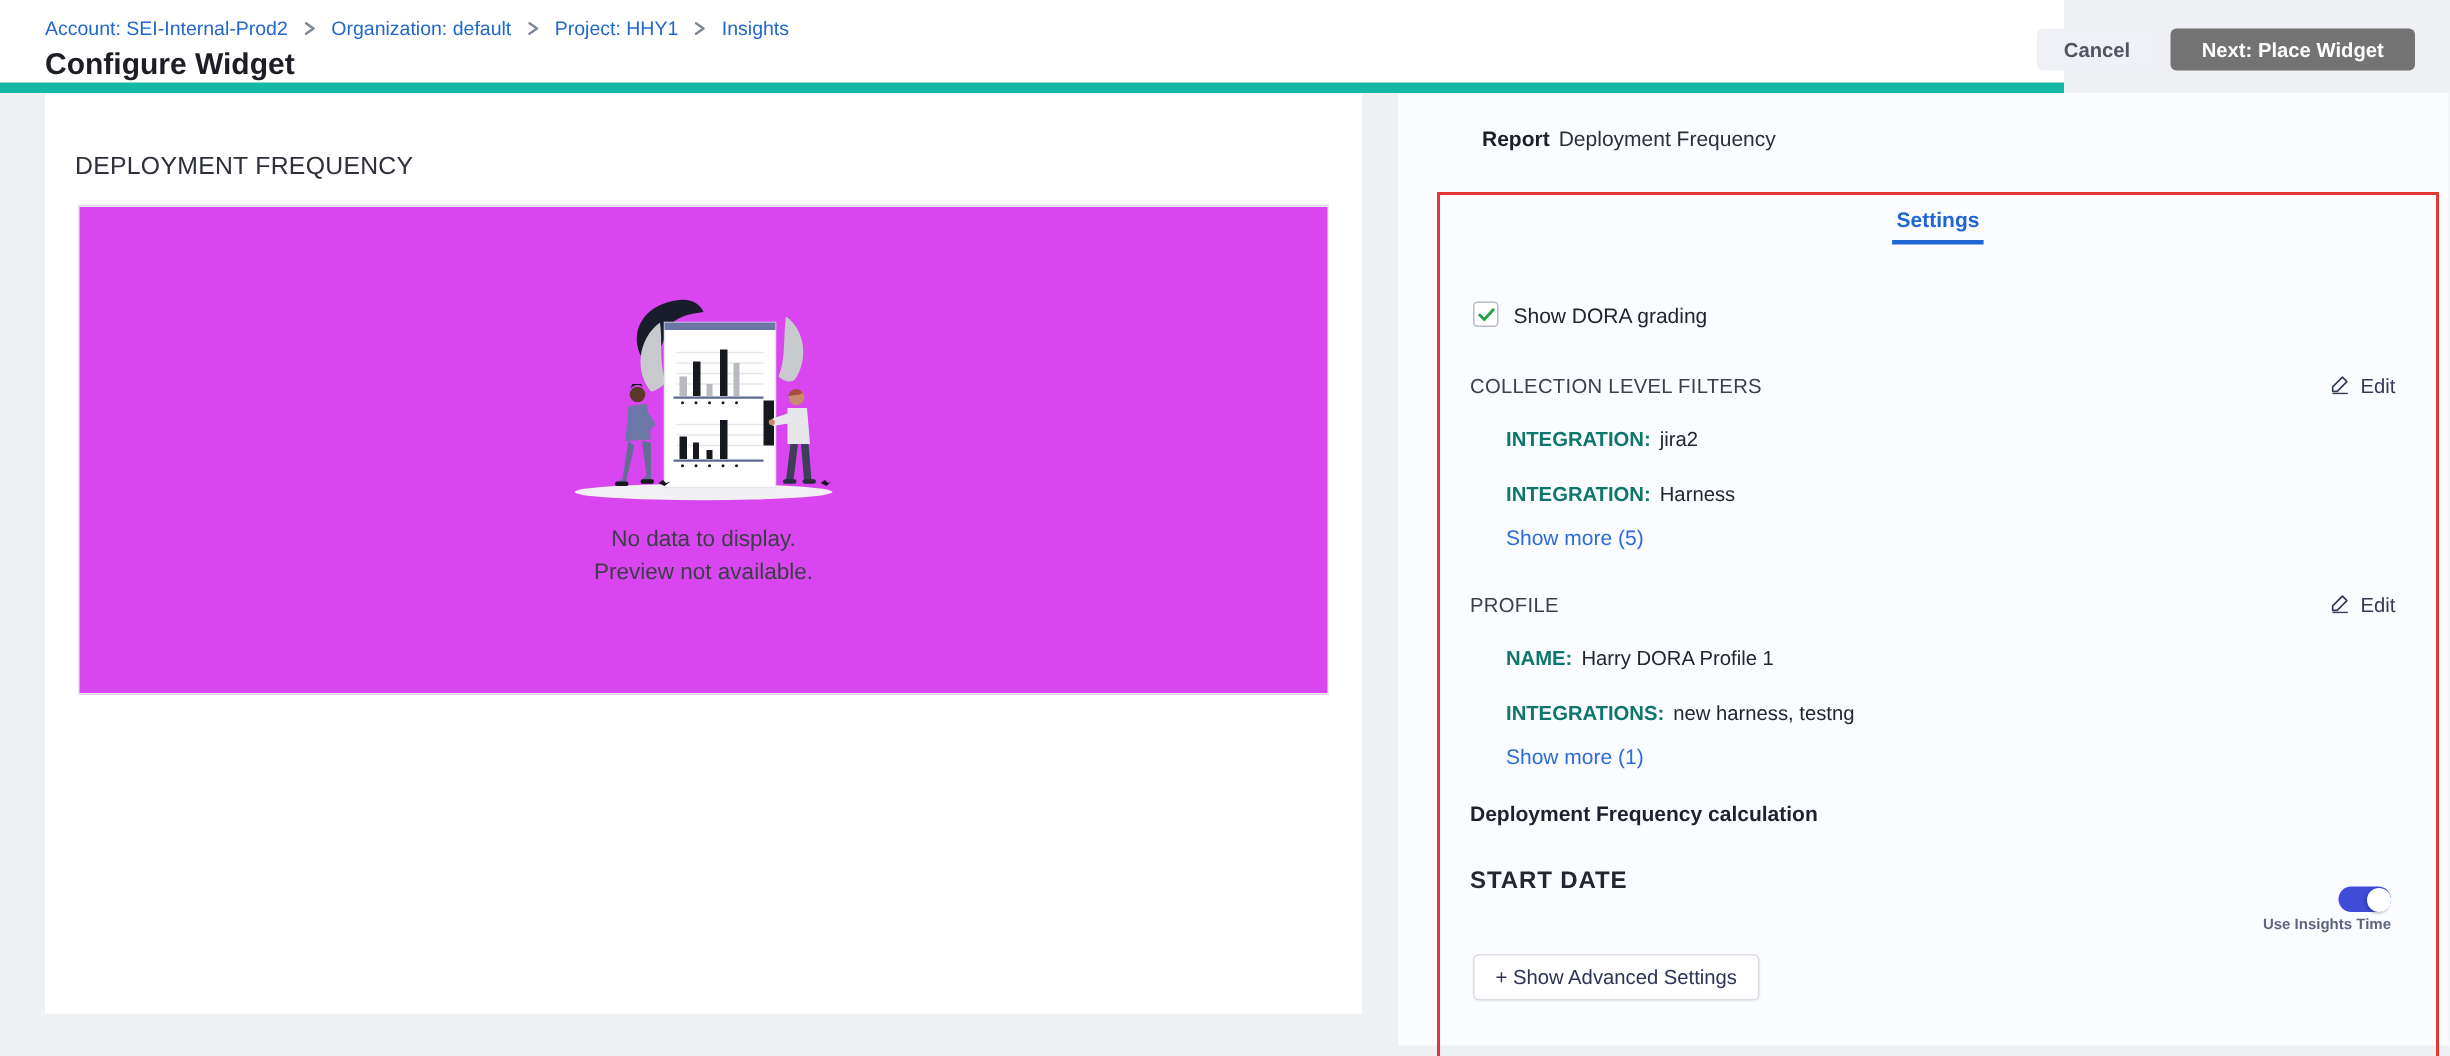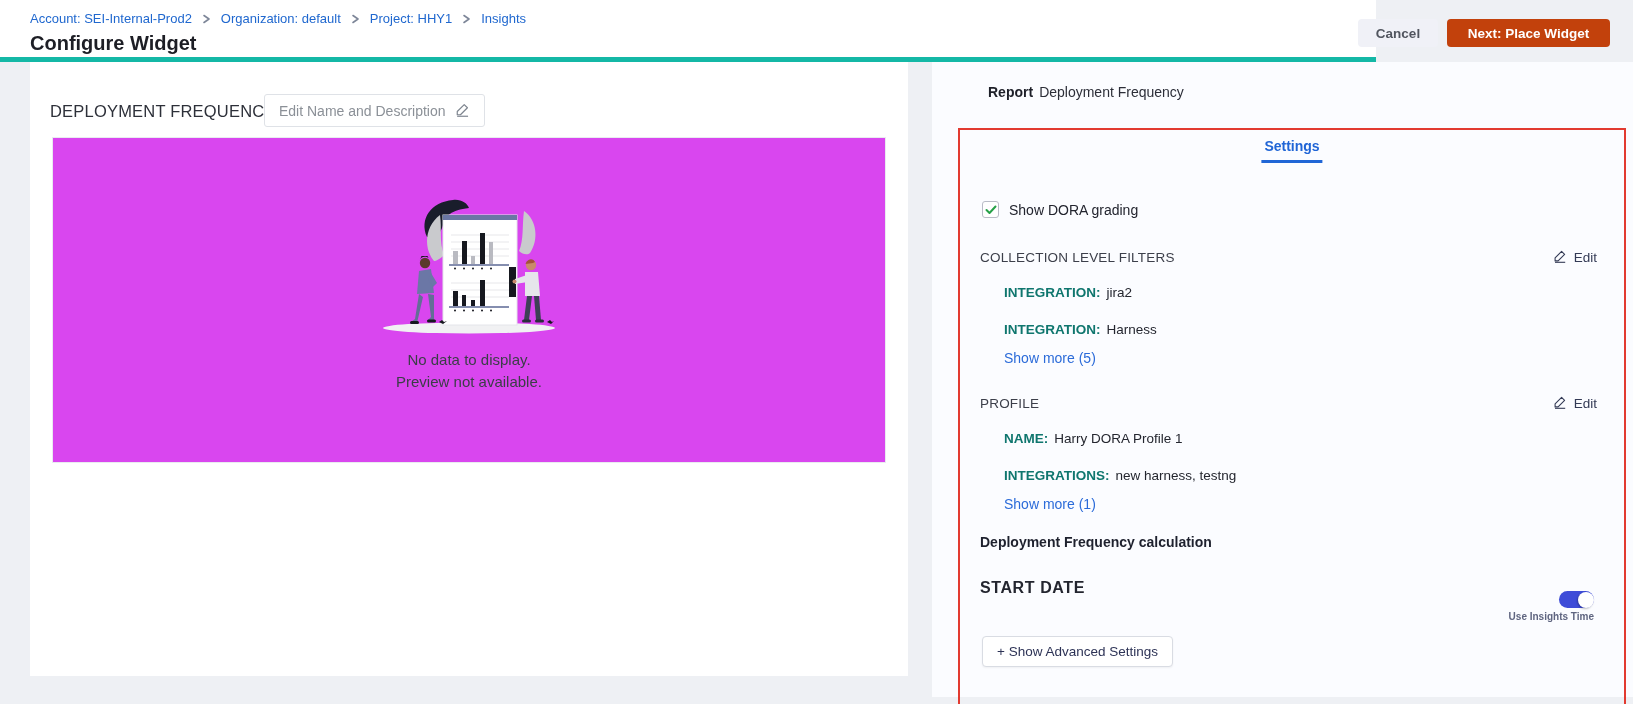--- a/index.html
+++ b/index.html
@@ -9,42 +9,42 @@
     background:#eef0f4;
     font-family:"Liberation Sans", sans-serif;
     font-size:14px;
     color:#24262f;
     overflow:hidden;
   }
 
   
   .topbar {
     position:absolute; left:0; top:0; width:1376px; height:62px;
-    background:#ffffff; border-bottom:5px solid #14b8a6;
+    background:#ffffff; border-bottom:7px solid #14b8a6;
   }
   .breadcrumb {
     position:absolute; left:30px; top:11px;
     display:flex; align-items:center; gap:10px;
     font-size:13px;
   }
   .crumb { color:#2068cf; cursor:pointer; }
   .crumb-sep { display:flex; align-items:center; }
   .page-title {
     position:absolute; left:30px; top:32px;
     font-size:20px; font-weight:700; color:#1d1e25;
   }
   .btn-cancel {
     position:absolute; left:1358px; top:19px; width:80px; height:28px;
     background:#f0f1f7; border:none; border-radius:4px;
     font-family:inherit; font-size:13.5px; font-weight:600; color:#51555f;
     cursor:pointer;
   }
   .btn-next {
     position:absolute; left:1447px; top:19px; width:163px; height:28px;
-    background:#c2410c; border:none; border-radius:4px;
+    background:#737373; border:none; border-radius:4px;
     font-family:inherit; font-size:13.5px; font-weight:600; color:#ffffff;
     cursor:pointer;
   }
 
   
   .left-card {
     position:absolute; left:30px; top:62px; width:878px; height:614px;
     background:#ffffff;
   }
   .widget-name {
@@ -151,29 +151,20 @@
     </span>
     <span class="crumb">Insights</span>
   </div>
   <div class="page-title">Configure Widget</div>
   <button class="btn-cancel">Cancel</button>
   <button class="btn-next">Next: Place Widget</button>
 </div>
 
 <div class="left-card">
   <div class="widget-name">DEPLOYMENT FREQUENCY</div>
-  <button class="btn-edit-name">
-    <span>Edit Name and Description</span>
-    <span>
-      <svg width="15" height="15" viewBox="0 0 14 14">
-          <path d="M8.6 2.4l3 3L5.1 11.9H2.1v-3z" fill="none" stroke="#7d848e" stroke-width="1.1" stroke-linejoin="round"></path>
-          <line x1="2" y1="13.3" x2="12.2" y2="13.3" stroke="#7d848e" stroke-width="1.1"></line>
-        </svg>
-    </span>
-  </button>
 
   <div class="preview-box">
     <svg class="illustration" width="176" height="140" viewBox="0 0 176 140">
       <ellipse cx="88" cy="133" rx="86" ry="5.5" fill="#f1f1f3"></ellipse>
 
       <path d="M46 42 C38 24 50 7 72 5 C80 4 86 8 88 13 C70 15 64 21 62 30 C60 38 55 44 46 42 Z" fill="#191d2b"></path>
       <path d="M53 66 C42 53 44 31 59 20 C61 34 58 47 63 60 C59 64 55 66 53 66 Z" fill="#c9cacd"></path>
       <path d="M149 58 C158 45 156 25 143 16 C141 30 143 45 138 56 C142 60 147 60 149 58 Z" fill="#c9cacd"></path>
 
       <rect x="62" y="20" width="74" height="110" fill="#ffffff" stroke="#e4e5ea"></rect>

